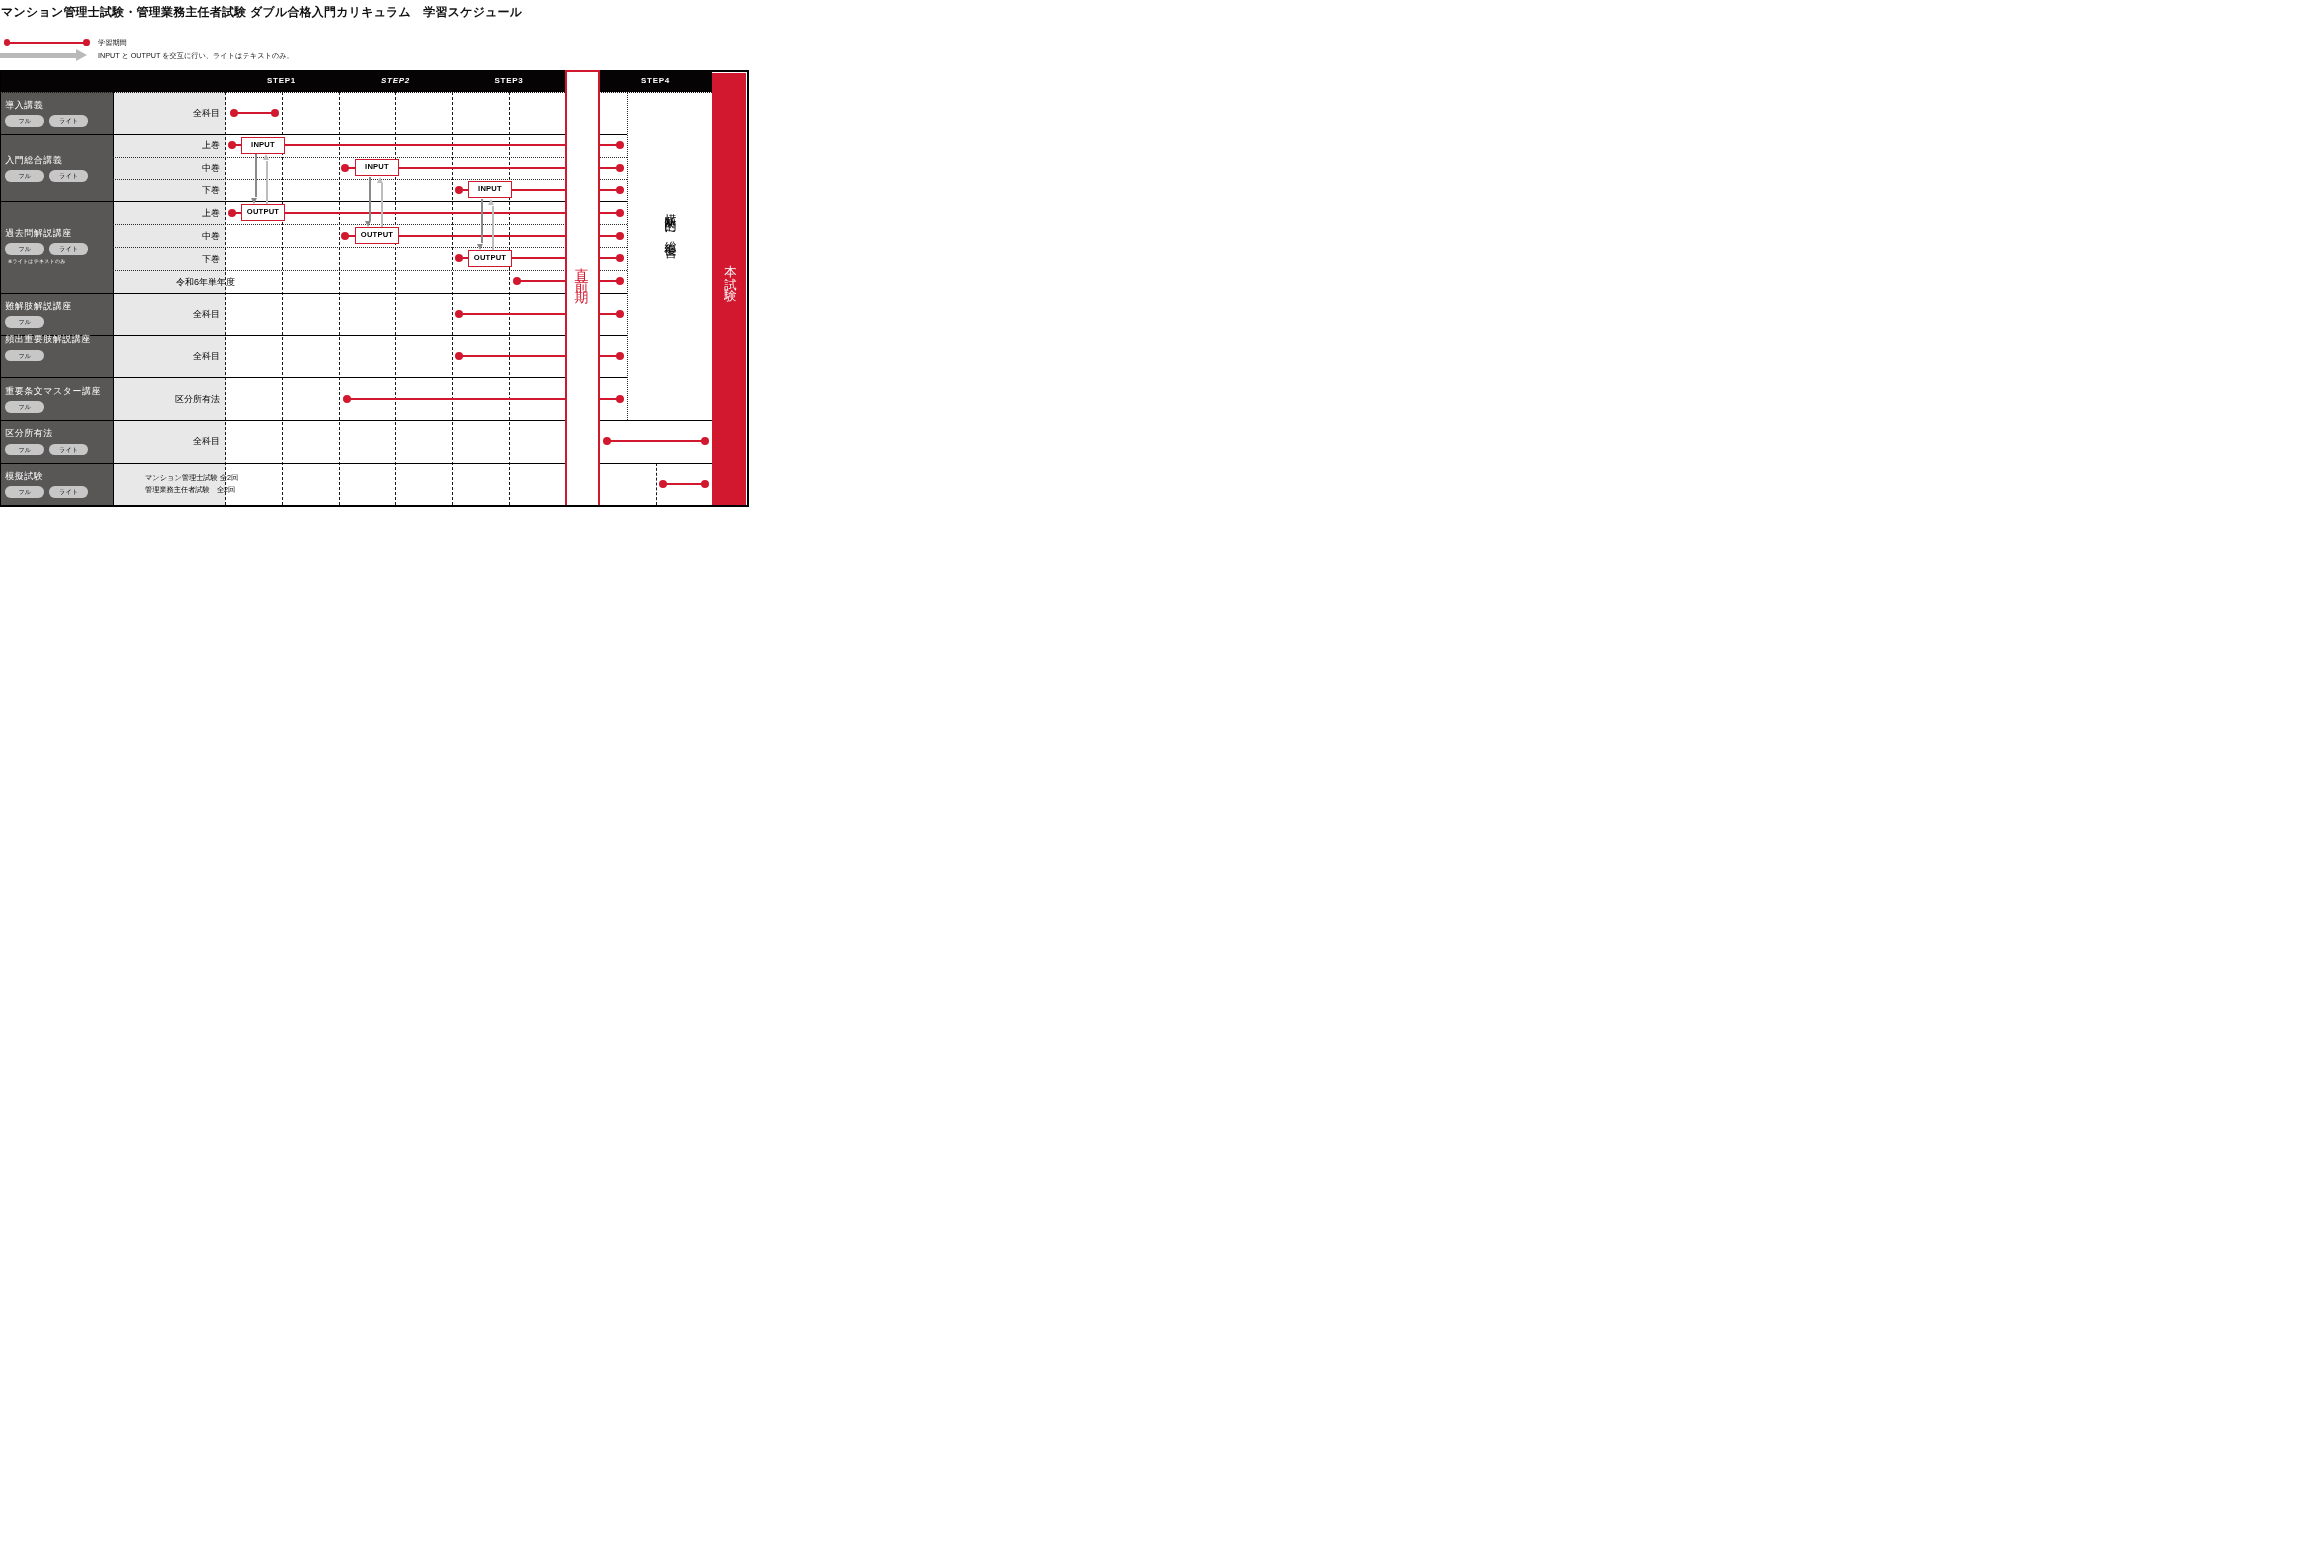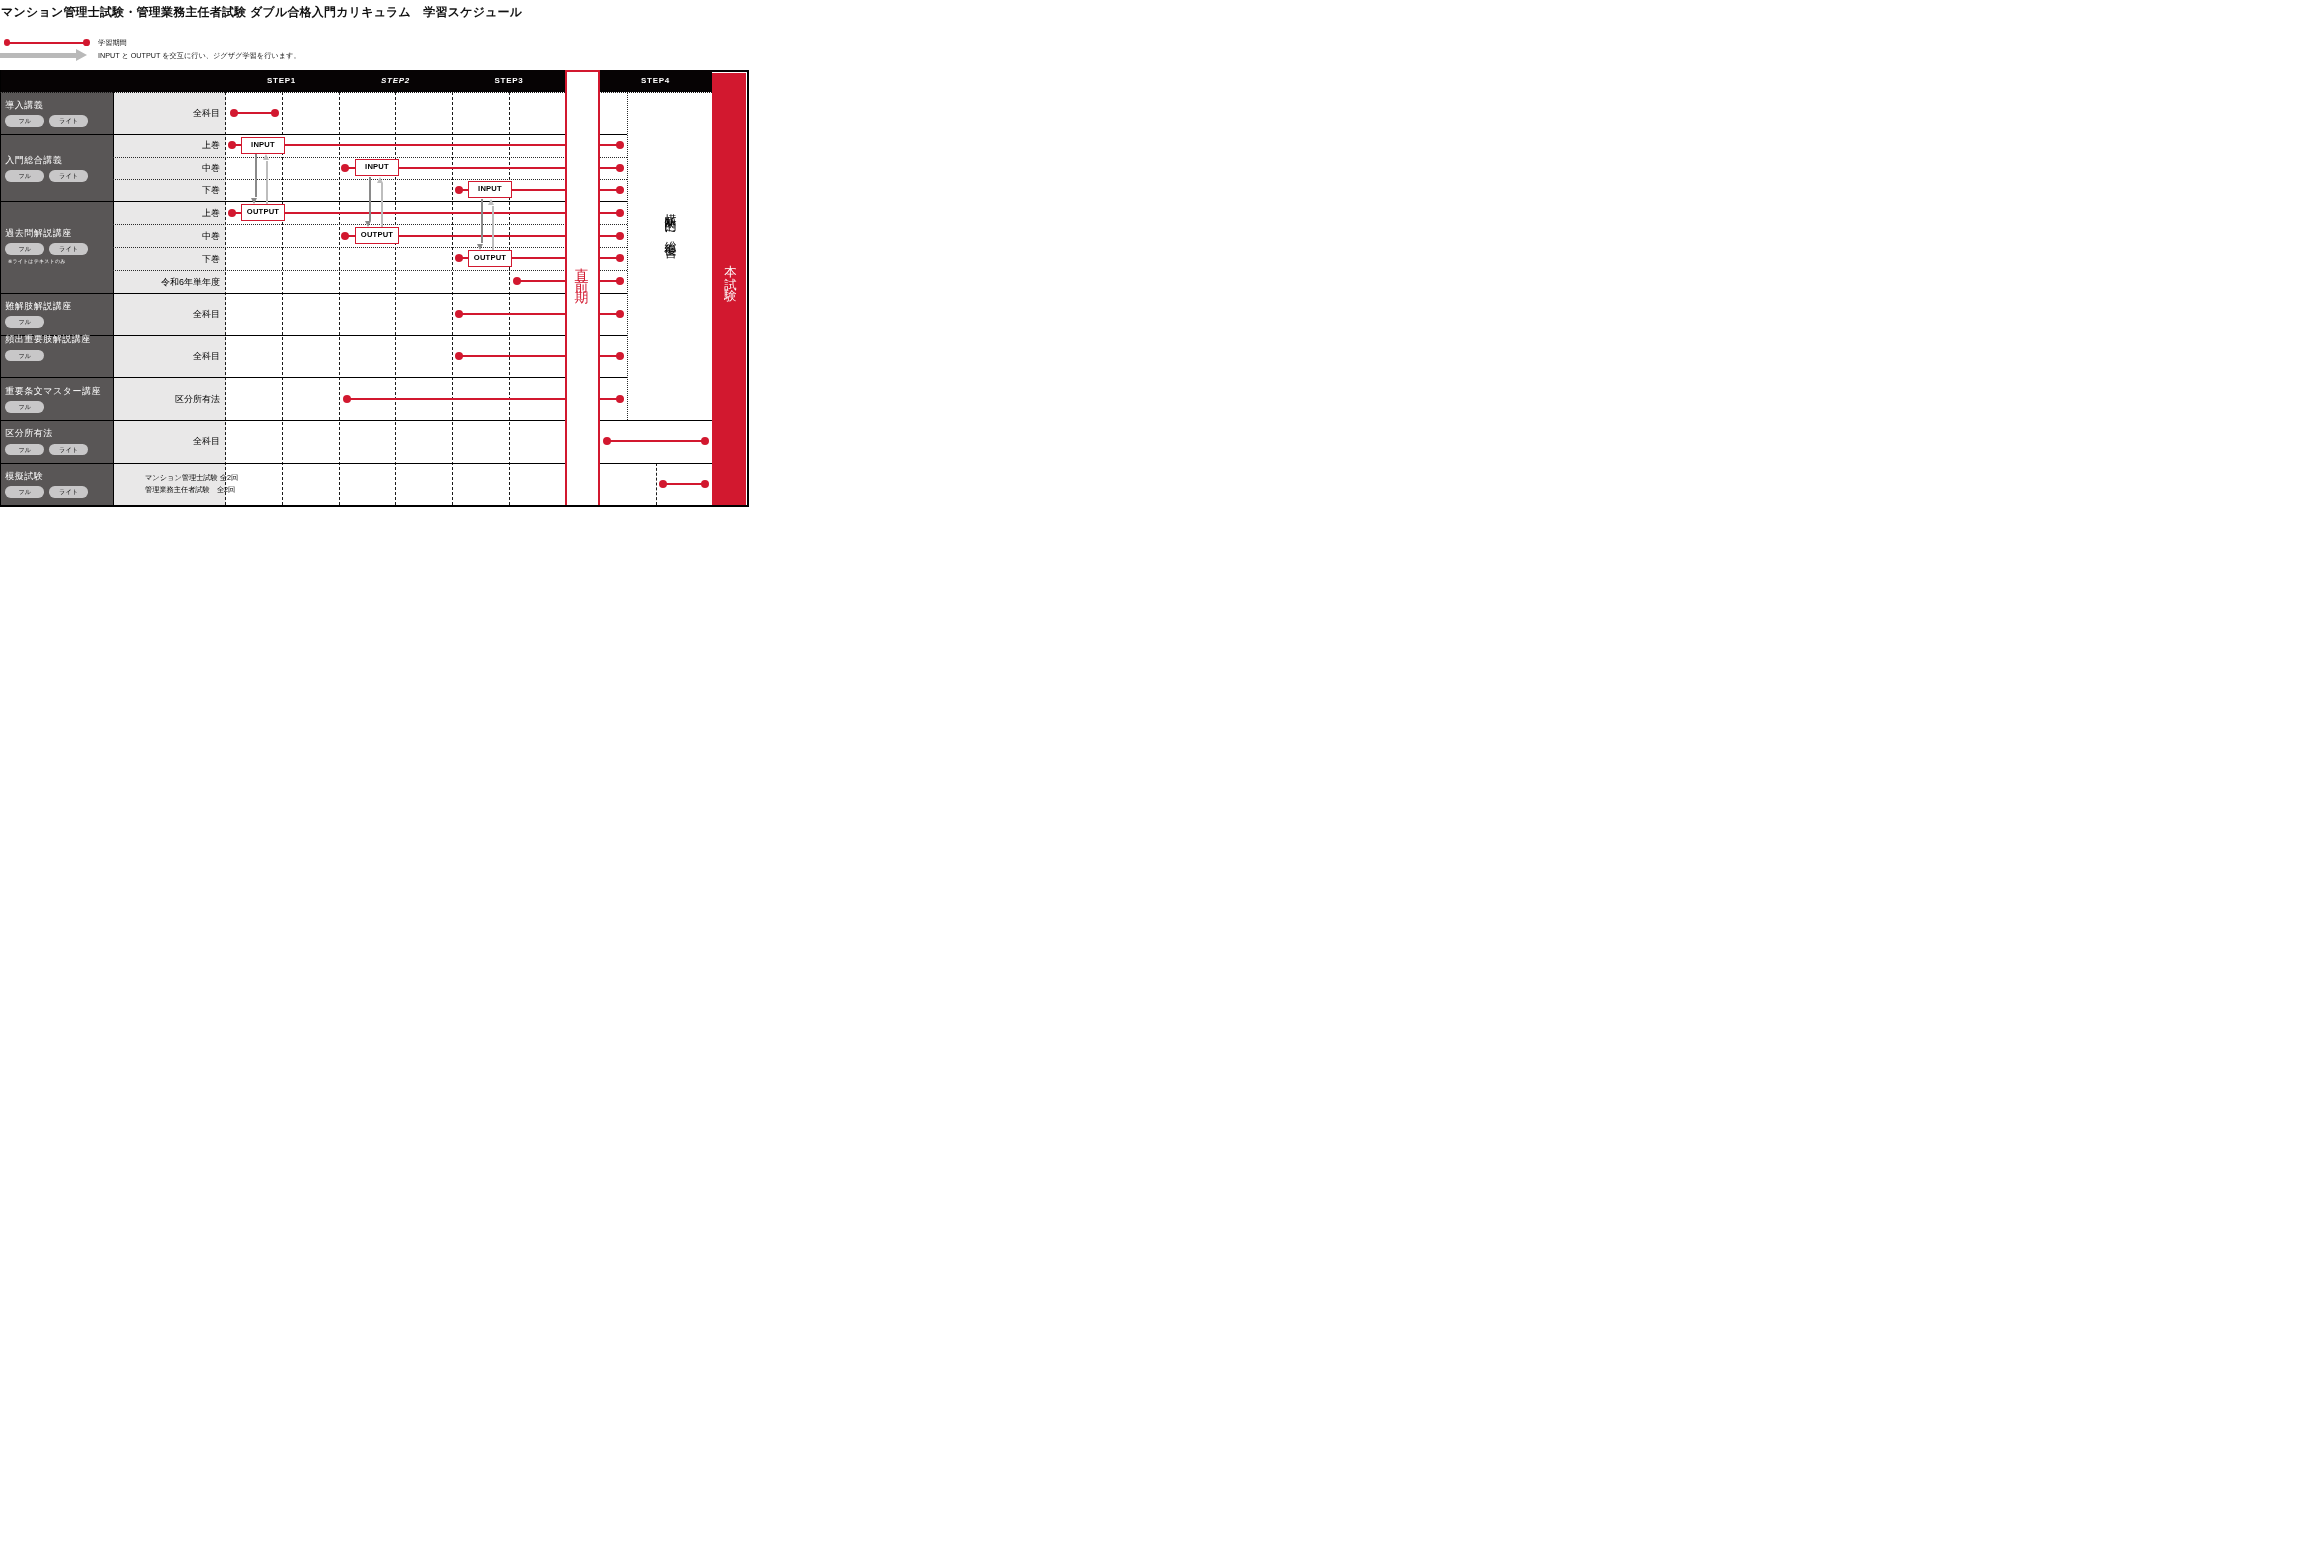--- a/index.html
+++ b/index.html
@@ -52,21 +52,21 @@
 
   <div class="abs">
     <div class="abs leg-dot" style="left:3.8px;top:39px;"></div>
     <div class="abs leg-line" style="left:6.7px;top:42px;width:77px;"></div>
     <div class="abs leg-dot" style="left:83px;top:39px;"></div>
     <div class="abs legend-label" style="left:98px;top:38px;">学習期間</div>
   </div>
   <div class="abs">
     <div class="abs leg-arrow-body" style="left:0px;top:53px;width:76px;"></div>
     <div class="abs leg-arrow-head" style="left:76px;top:49px;"></div>
-    <div class="abs legend-label" style="left:98px;top:51px;">INPUT と OUTPUT を交互に行い、ジグザグ学習を行います。</div>
+    <div class="abs legend-label" style="left:98px;top:51px;">INPUT と OUTPUT を交互に行い、ライトはテキストのみ。</div>
   </div>
 
   <div class="abs hdr" style="left:0;width:565px;"></div>
   <div class="abs hdr" style="left:599px;width:113px;"></div>
   <div class="abs" style="left:712px;top:70px;width:36px;height:2.4px;background:#060304;"></div>
 
   <div class="abs step-label" style="left:225px;width:113px;">STEP1</div>
   <div class="abs step-label" style="left:339px;width:113px;font-style:italic;">STEP2</div>
   <div class="abs step-label" style="left:452px;width:114px;">STEP3</div>
   <div class="abs step-label" style="left:599px;width:113px;">STEP4</div>
@@ -147,21 +147,21 @@
       <div class="abs bar" style="left: 599px; top: 235px; width: 21px; z-index: 4;"></div>
       <div class="abs dot" style="left: 341px; top: 232px; z-index: 5;"></div>
       <div class="abs dot" style="left: 616px; top: 232px; z-index: 5;"></div>
       <div class="abs iobox" style="left: 355px; top: 227px;">OUTPUT</div>
       <div class="abs row-label" style="left: 114px; top: 253px; width: 106px; padding-right: 3.8px;">下巻</div>
       <div class="abs bar" style="left: 459px; top: 257px; width: 106px; z-index: 4;"></div>
       <div class="abs bar" style="left: 599px; top: 257px; width: 21px; z-index: 4;"></div>
       <div class="abs dot" style="left: 455px; top: 254px; z-index: 5;"></div>
       <div class="abs dot" style="left: 616px; top: 254px; z-index: 5;"></div>
       <div class="abs iobox" style="left: 468px; top: 250px;">OUTPUT</div>
-      <div class="abs row-label" style="left: 114px; top: 276px; width: 106px; padding-right: 3.8px;">令和6年単年度</div>
+      <div class="abs row-label" style="left: 114px; top: 276px; width: 106px; padding-right: 3.8px; padding-left: 15px;">令和6年単年度</div>
       <div class="abs bar" style="left: 517px; top: 280px; width: 49px; z-index: 4;"></div>
       <div class="abs bar" style="left: 599px; top: 280px; width: 21px; z-index: 4;"></div>
       <div class="abs dot" style="left: 513px; top: 277px; z-index: 5;"></div>
       <div class="abs dot" style="left: 616px; top: 277px; z-index: 5;"></div>
       <div class="abs row-label" style="left: 114px; top: 308px; width: 106px; padding-right: 3.8px;">全科目</div>
       <div class="abs bar" style="left: 459px; top: 313px; width: 106px; z-index: 4;"></div>
       <div class="abs bar" style="left: 599px; top: 313px; width: 21px; z-index: 4;"></div>
       <div class="abs dot" style="left: 455px; top: 310px; z-index: 5;"></div>
       <div class="abs dot" style="left: 616px; top: 310px; z-index: 5;"></div>
       <div class="abs row-label" style="left: 114px; top: 350px; width: 106px; padding-right: 3.8px;">全科目</div>

